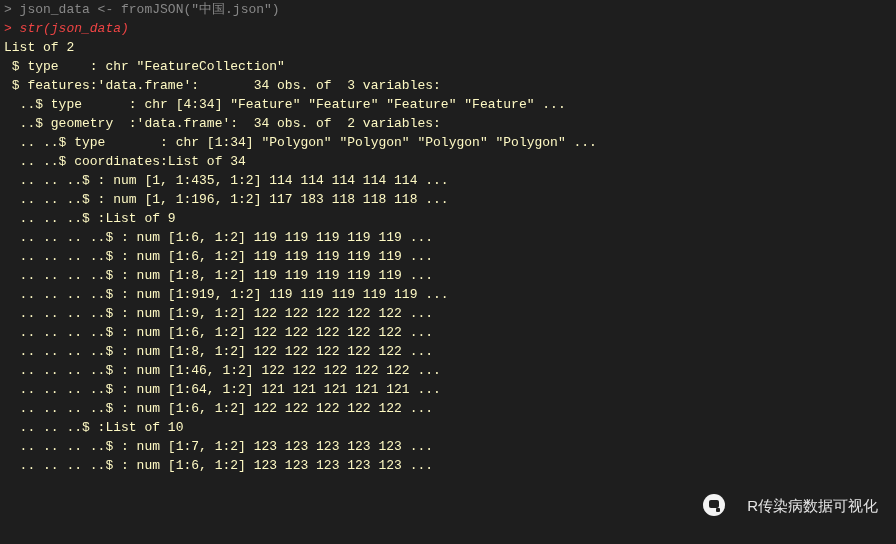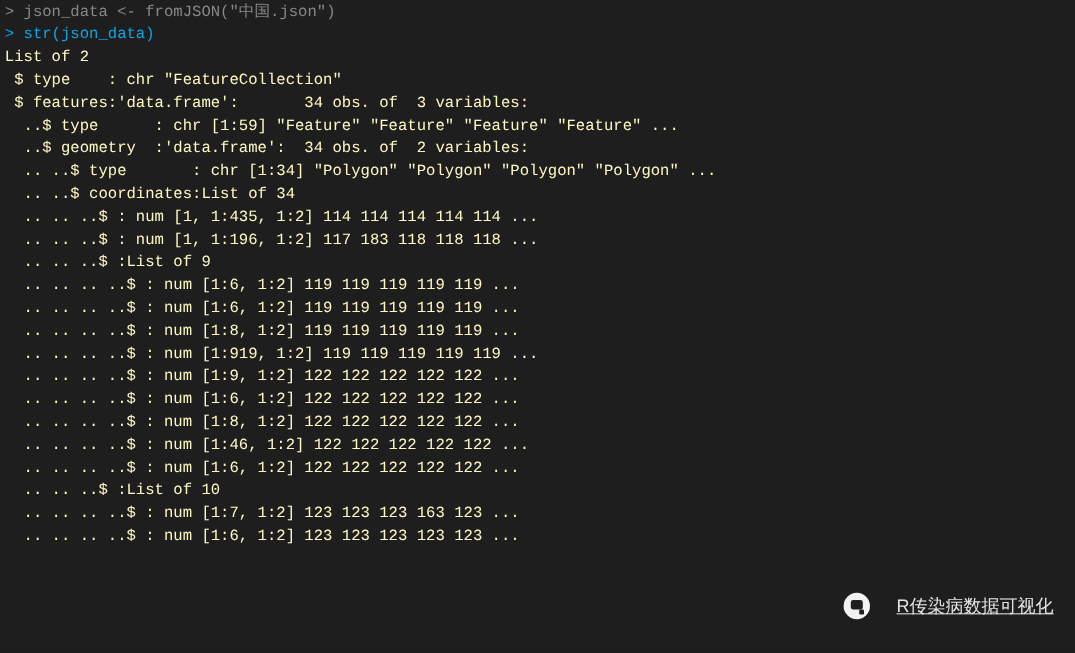--- a/index.html
+++ b/index.html
@@ -14,32 +14,31 @@
       overflow: hidden;
       position: relative;
     }
     .terminal {
       padding: 0 4px;
     }
     .line {
       white-space: pre;
       font-family: "Consolas", "Courier New", monospace;
     }
-    .cmd { color: #0ea5e9; }
+    .cmd { color: #ef4444; font-style: italic; }
     .output { color: #fef9c3; }
     .faded { color: #888; }
     .watermark {
       position: absolute;
       right: 18px;
       bottom: 28px;
       display: flex;
       align-items: center;
       gap: 22px;
       opacity: 0.95;
-      text-decoration: underline;
     }
     .watermark-icon {
       width: 22px;
       height: 22px;
       background: #fff;
       border-radius: 50%;
       display: flex;
       align-items: center;
       justify-content: center;
       position: relative;
@@ -73,38 +72,39 @@
 </head>
 <body>
 
 <div class="terminal">
   <div class="line faded">&gt; json_data &lt;- fromJSON("中国.json")</div>
   <div class="line cmd">&gt; str(json_data)</div>
   <div id="output-container">
       <div class="line output">List of 2</div>
       <div class="line output"> $ type    : chr "FeatureCollection"</div>
       <div class="line output"> $ features:'data.frame':       34 obs. of  3 variables:</div>
-      <div class="line output">  ..$ type      : chr [1:59] "Feature" "Feature" "Feature" "Feature" ...</div>
+      <div class="line output">  ..$ type      : chr [4:34] "Feature" "Feature" "Feature" "Feature" ...</div>
       <div class="line output">  ..$ geometry  :'data.frame':  34 obs. of  2 variables:</div>
       <div class="line output">  .. ..$ type       : chr [1:34] "Polygon" "Polygon" "Polygon" "Polygon" ...</div>
       <div class="line output">  .. ..$ coordinates:List of 34</div>
       <div class="line output">  .. .. ..$ : num [1, 1:435, 1:2] 114 114 114 114 114 ...</div>
       <div class="line output">  .. .. ..$ : num [1, 1:196, 1:2] 117 183 118 118 118 ...</div>
       <div class="line output">  .. .. ..$ :List of 9</div>
       <div class="line output">  .. .. .. ..$ : num [1:6, 1:2] 119 119 119 119 119 ...</div>
       <div class="line output">  .. .. .. ..$ : num [1:6, 1:2] 119 119 119 119 119 ...</div>
       <div class="line output">  .. .. .. ..$ : num [1:8, 1:2] 119 119 119 119 119 ...</div>
       <div class="line output">  .. .. .. ..$ : num [1:919, 1:2] 119 119 119 119 119 ...</div>
       <div class="line output">  .. .. .. ..$ : num [1:9, 1:2] 122 122 122 122 122 ...</div>
       <div class="line output">  .. .. .. ..$ : num [1:6, 1:2] 122 122 122 122 122 ...</div>
       <div class="line output">  .. .. .. ..$ : num [1:8, 1:2] 122 122 122 122 122 ...</div>
       <div class="line output">  .. .. .. ..$ : num [1:46, 1:2] 122 122 122 122 122 ...</div>
+      <div class="line output">  .. .. .. ..$ : num [1:64, 1:2] 121 121 121 121 121 ...</div>
       <div class="line output">  .. .. .. ..$ : num [1:6, 1:2] 122 122 122 122 122 ...</div>
       <div class="line output">  .. .. ..$ :List of 10</div>
-      <div class="line output">  .. .. .. ..$ : num [1:7, 1:2] 123 123 123 163 123 ...</div>
+      <div class="line output">  .. .. .. ..$ : num [1:7, 1:2] 123 123 123 123 123 ...</div>
       <div class="line output">  .. .. .. ..$ : num [1:6, 1:2] 123 123 123 123 123 ...</div>
     </div>
 </div>
 
 <div class="watermark">
   <div class="watermark-icon"></div>
   <div class="watermark-text">R传染病数据可视化</div>
 </div>
 
 </body></html>

